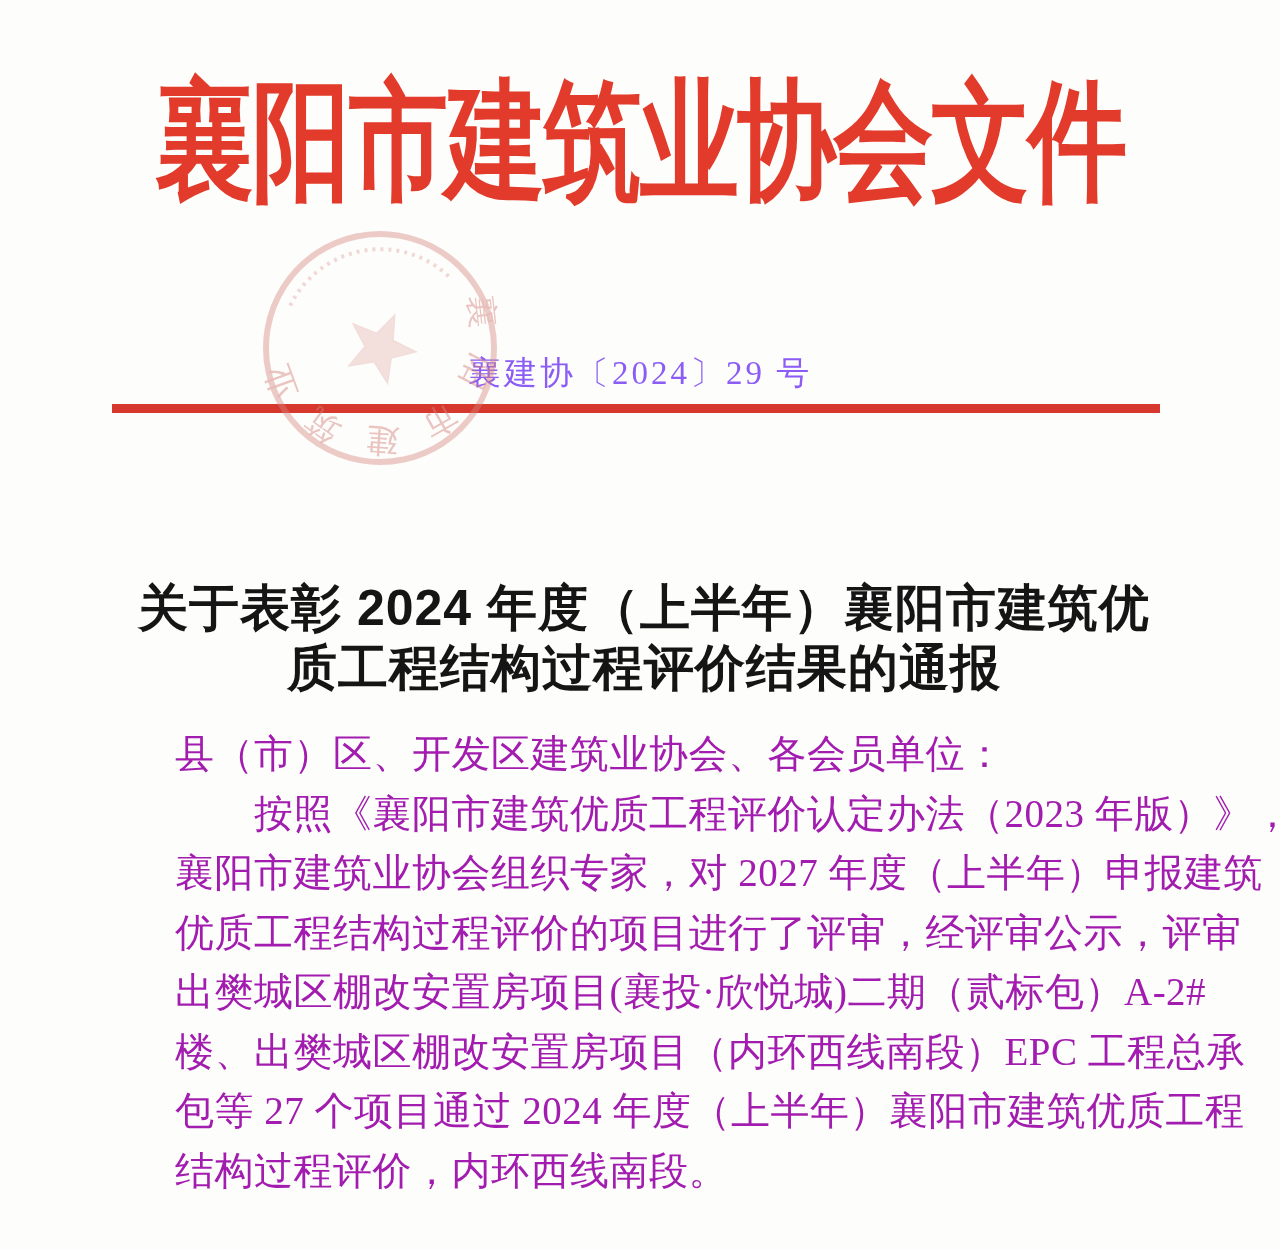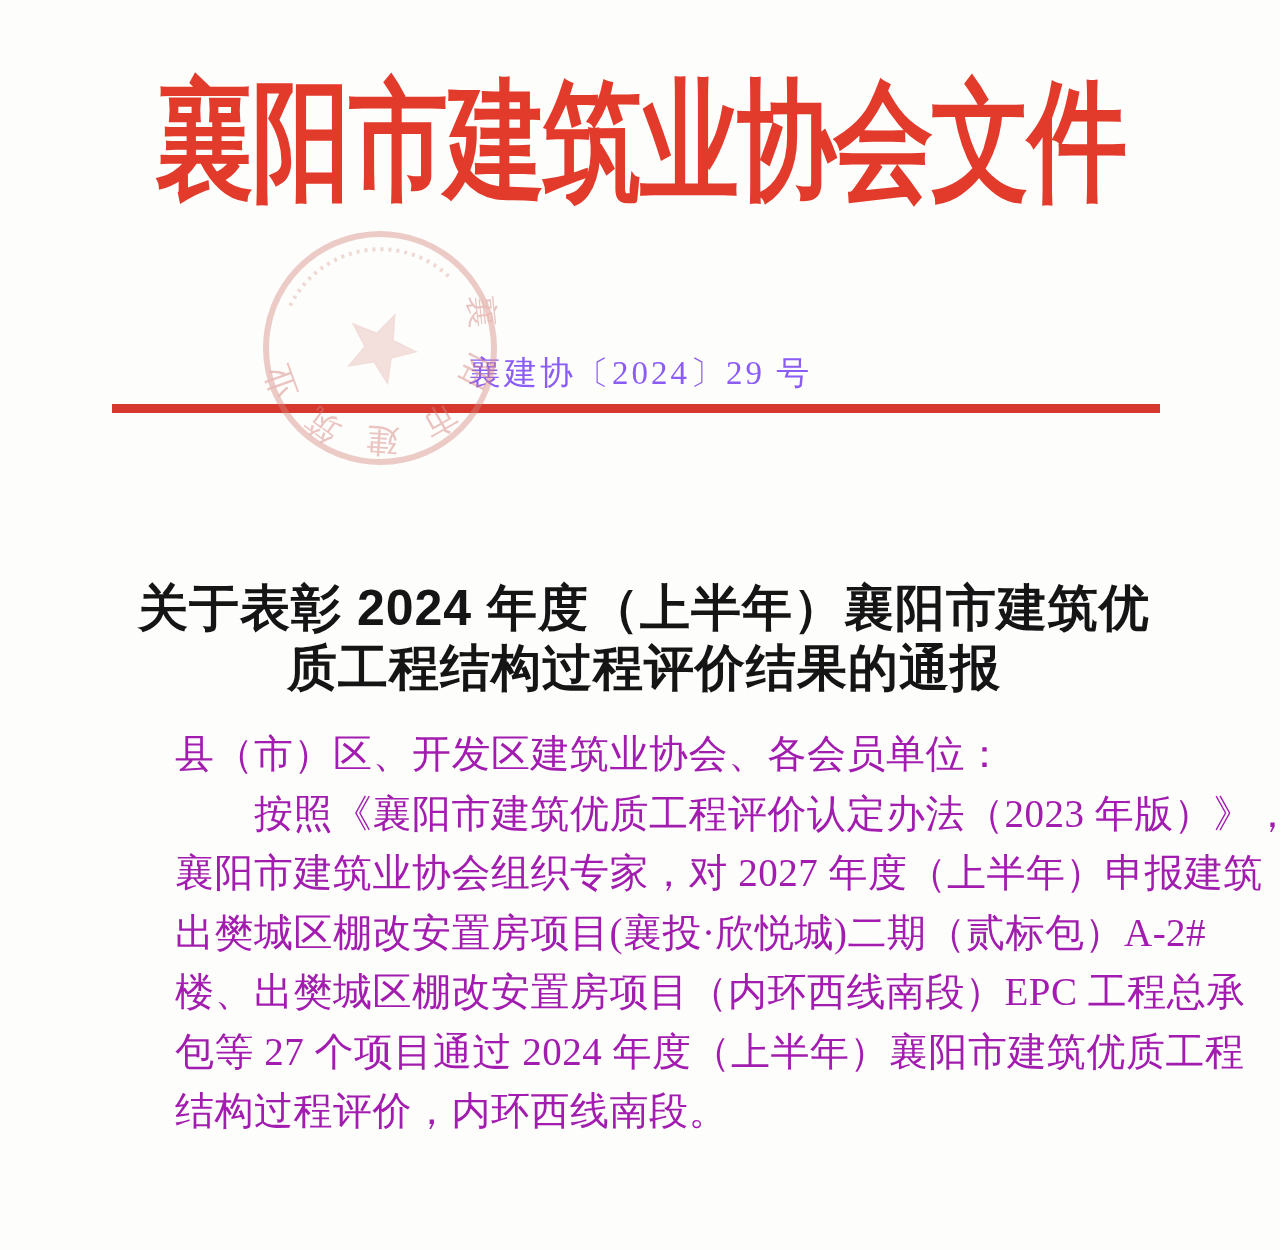--- a/index.html
+++ b/index.html
@@ -139,19 +139,20 @@
 
   <h2 class="doc-title">
     <div class="t-line">关于表彰 2024 年度（上半年）襄阳市建筑优</div>
     <div class="t-line">质工程结构过程评价结果的通报</div>
   </h2>
 
   <div class="body-block">
     <div class="body-line">县（市）区、开发区建筑业协会、各会员单位：</div>
     <div class="body-line indent">按照《襄阳市建筑优质工程评价认定办法（2023 年版）》，</div>
     <div class="body-line">襄阳市建筑业协会组织专家，对 2027 年度（上半年）申报建筑</div>
+    <div class="body-line">优质工程结构过程评价的项目进行了评审，经评审公示，评审</div>
     <div class="body-line">出樊城区棚改安置房项目(襄投·欣悦城)二期（贰标包）A-2#</div>
     <div class="body-line">楼、出樊城区棚改安置房项目（内环西线南段）EPC 工程总承</div>
     <div class="body-line">包等 27 个项目通过 2024 年度（上半年）襄阳市建筑优质工程</div>
     <div class="body-line">结构过程评价，内环西线南段。</div>
   </div>
 
 </div>
 
 </body></html>

